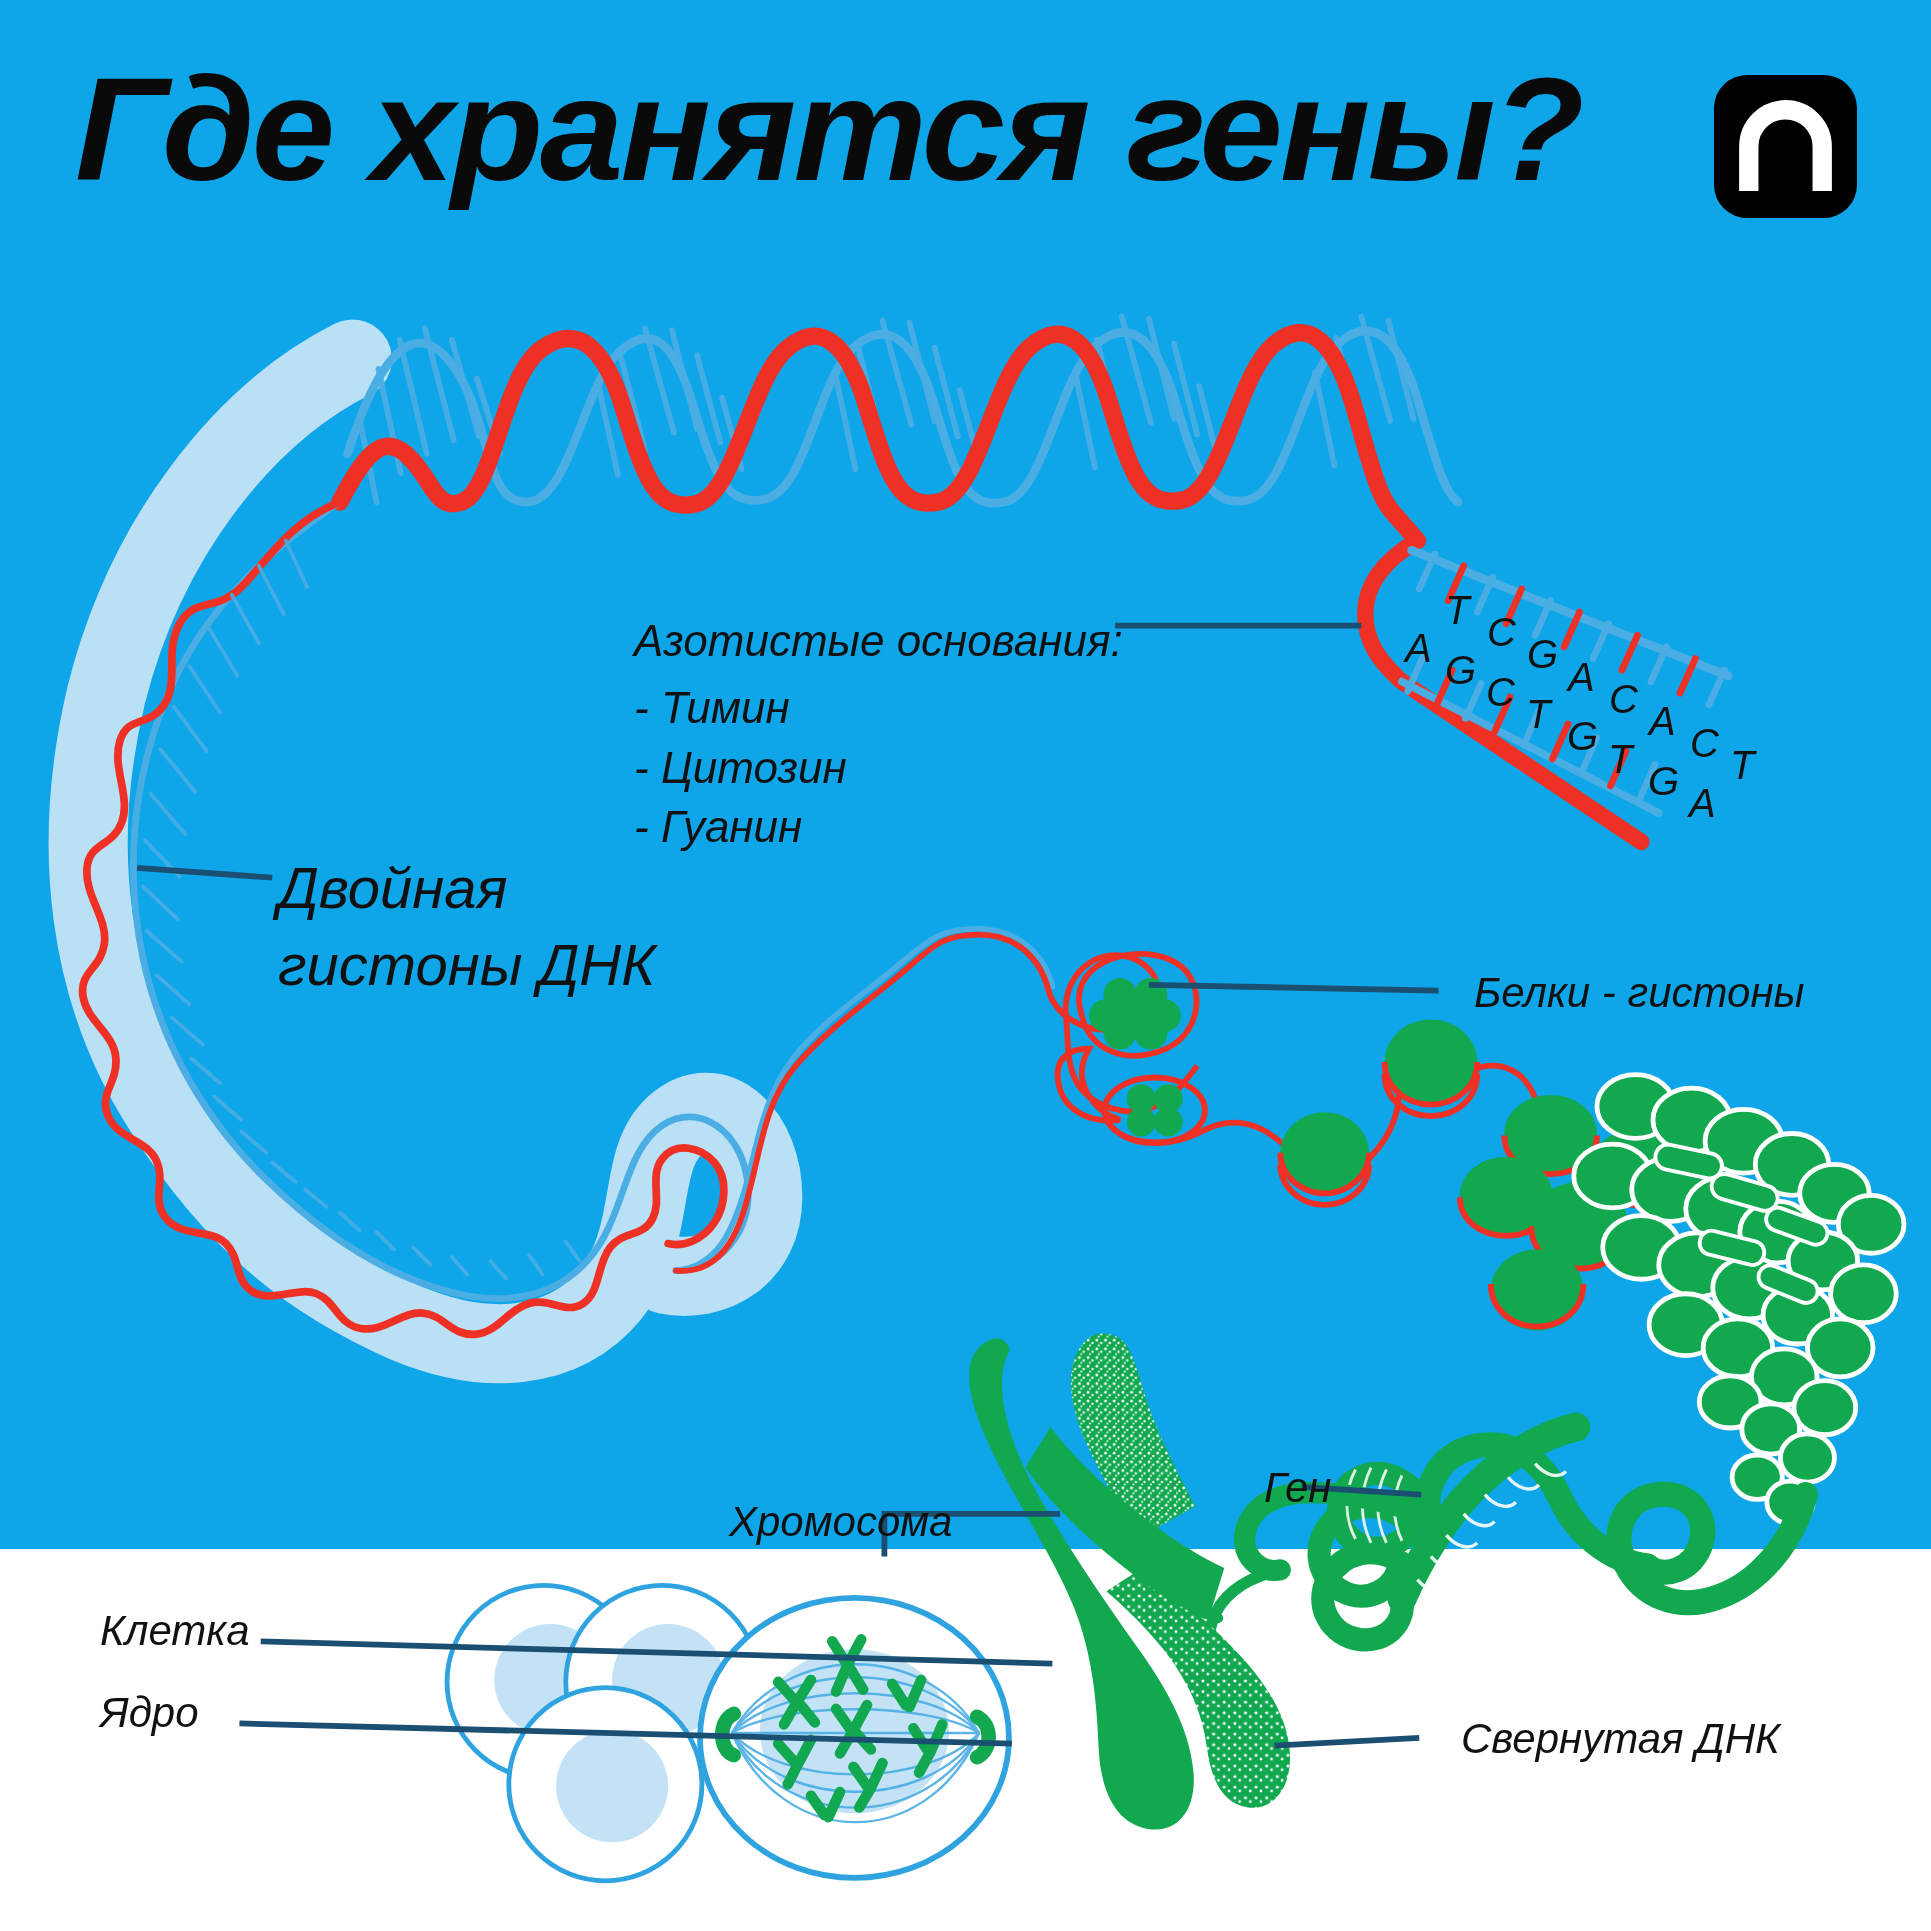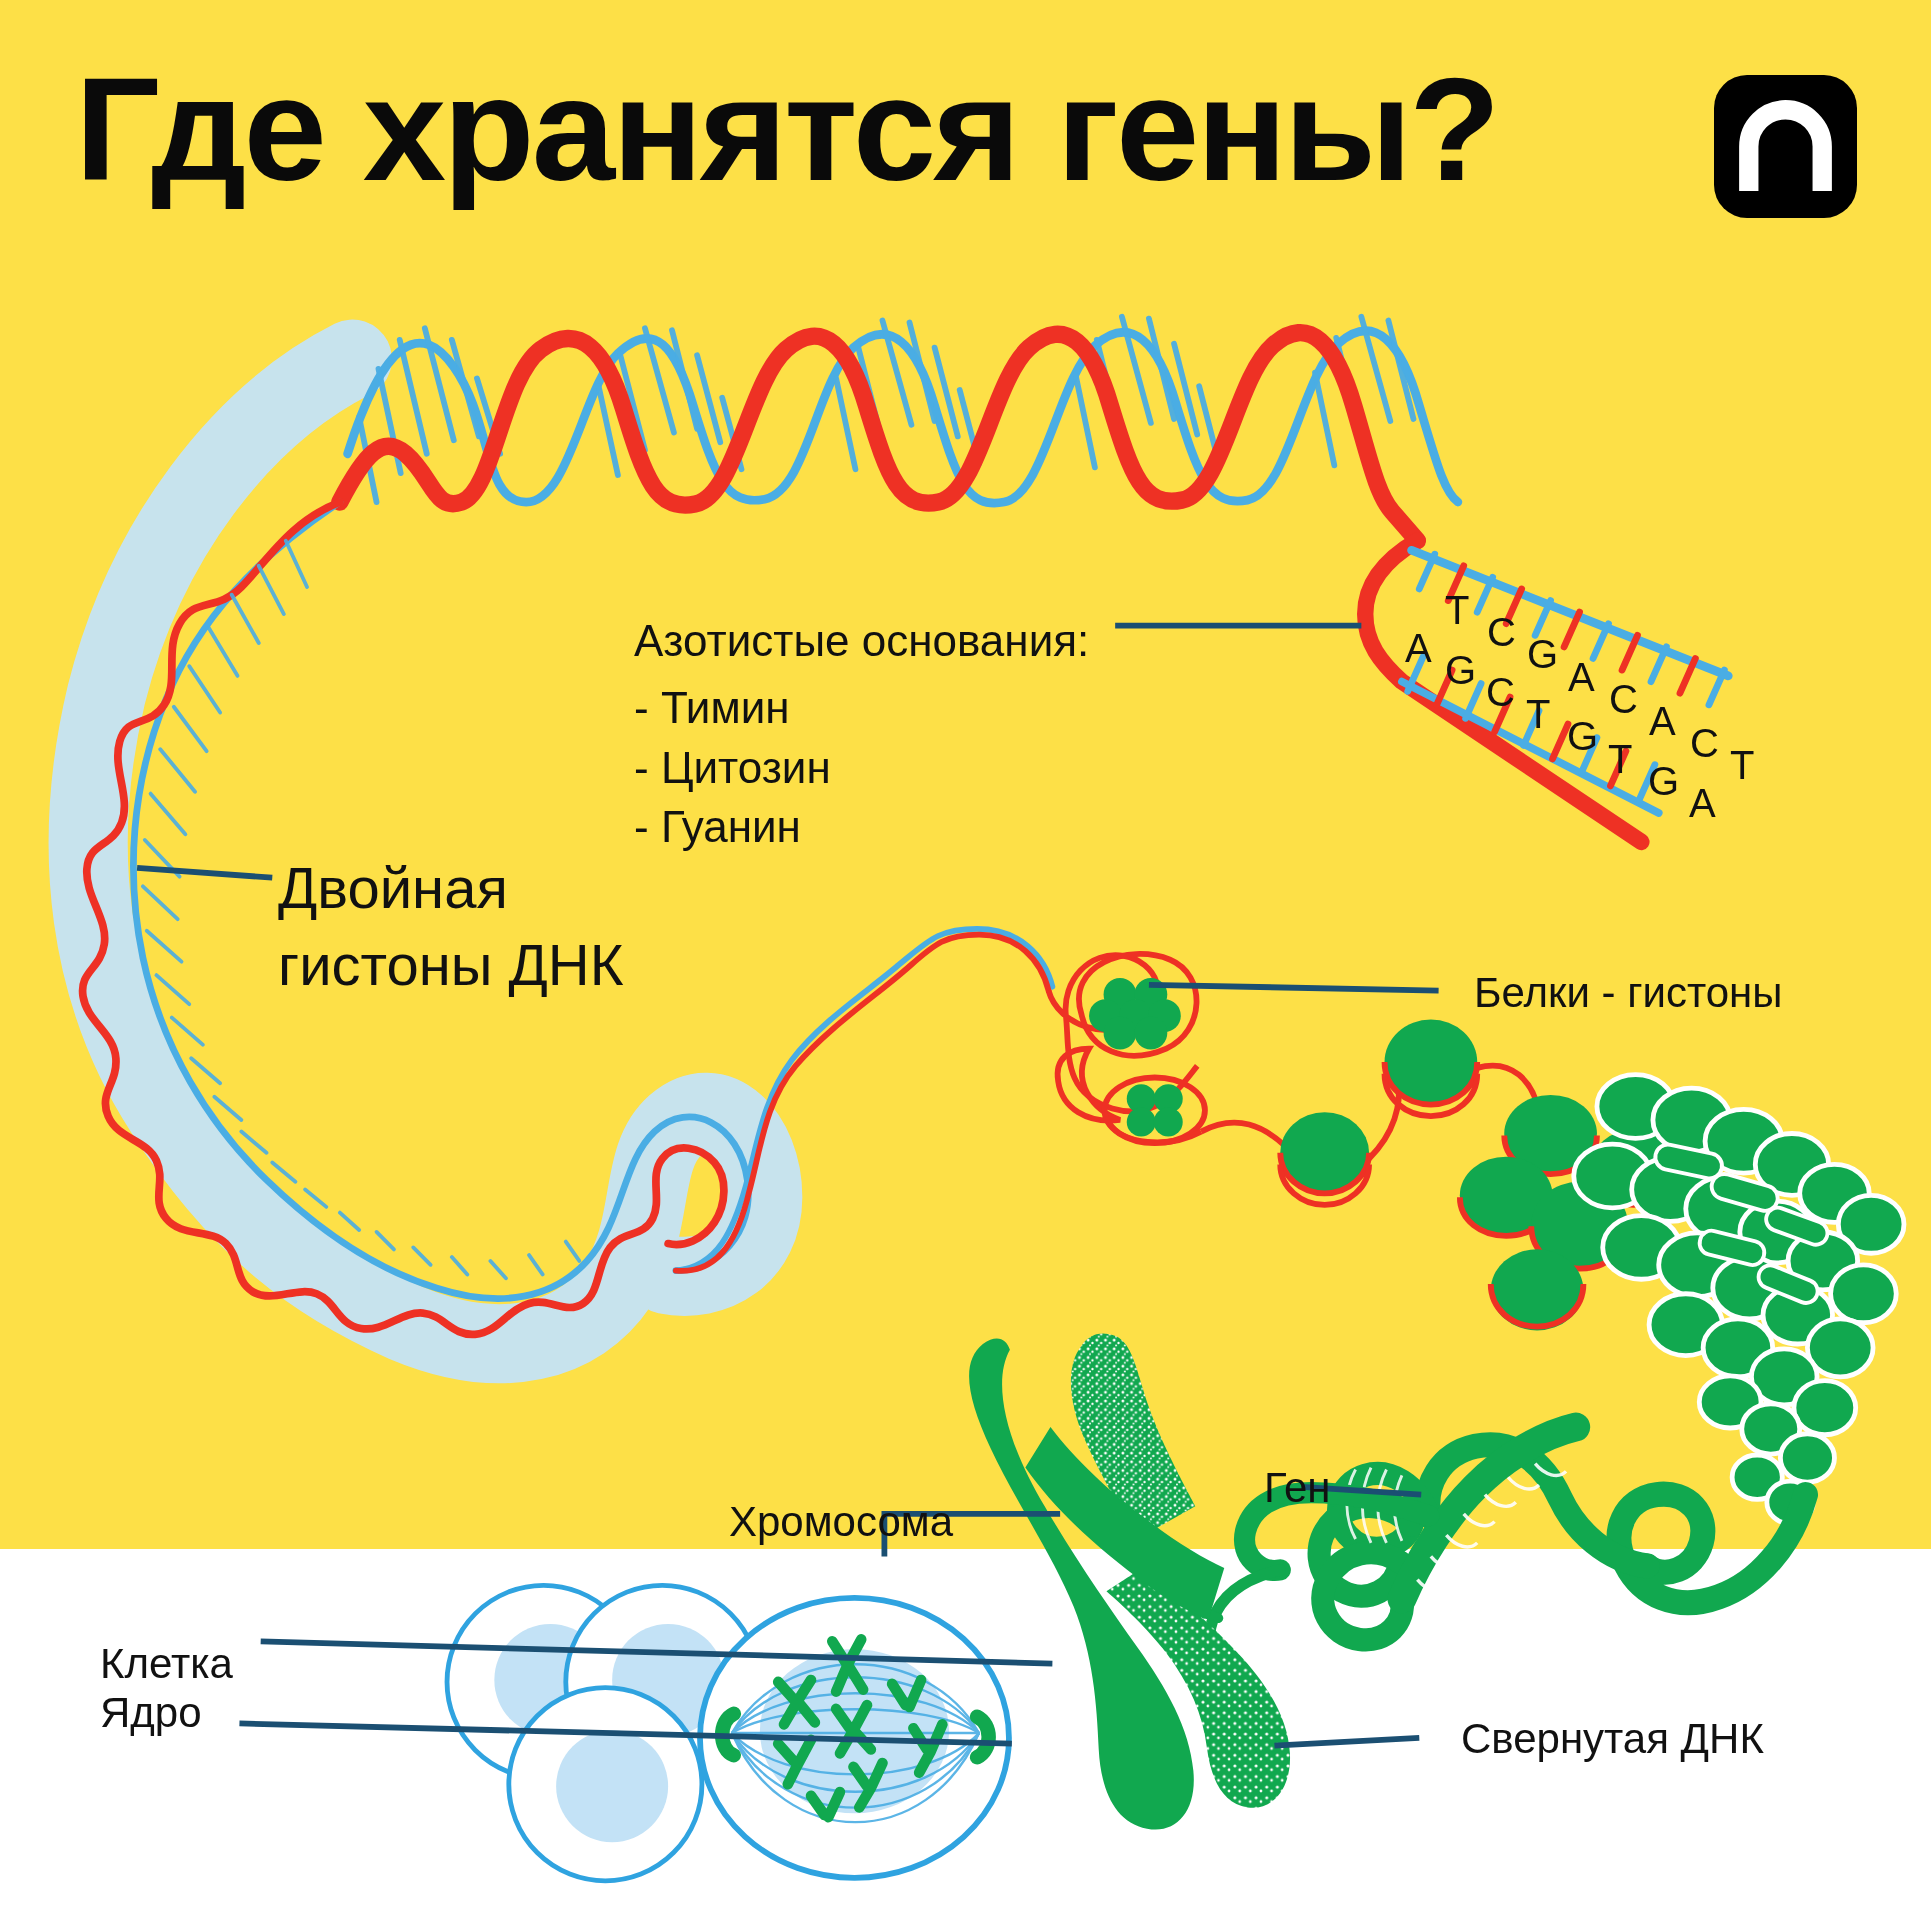--- a/index.html
+++ b/index.html
@@ -3,21 +3,21 @@
 <meta charset="utf-8">
 <title>Где хранятся гены?</title>
 <style>
   html,body{margin:0;padding:0;background:#ffffff;}
   body{
     width:1931px;height:1931px;overflow:hidden;
     font-family:"Liberation Sans","DejaVu Sans",sans-serif;
     color:#111111;
     -webkit-font-smoothing:antialiased;
   }
-  #page{position:relative;width:1931px;height:1549px;background:#fde047;}
+  #page{position:relative;width:1931px;height:1549px;background:#0ea5e9;font-style:italic;}
 
   
   .title{
     position:absolute;left:75px;top:56px;
     font-size:147px;line-height:1.0;
     font-weight:700;letter-spacing:-2.9px;
     color:#0a0a0a;white-space:nowrap;
     transform:scaleX(1.02);transform-origin:left top;
   }
   .logo{
@@ -594,21 +594,21 @@
   </div>
 
   <div class="lbl" style="left:1474px;top:966px;">Белки - гистоны</div>
 
   <div class="lbl" style="left:1252px;top:1461px;margin-left:12px;">Ген</div>
 
   <div class="lbl" style="left:1461px;top:1712px;">Свернутая ДНК</div>
 
   <div class="lbl" style="left:729px;top:1495px;">Хромосома</div>
 
-  <div class="lbl" style="left:100px;top:1604px;margin-top:33px;">Клетка</div>
+  <div class="lbl" style="left:100px;top:1604px;">Клетка</div>
 
   <div class="lbl" style="left:100px;top:1686px;">Ядро</div>
 
   <div class="seq">
     <span style="left:1445px;top:588px;">T</span>
     <span style="left:1487px;top:610px;">C</span>
     <span style="left:1527px;top:632px;">G</span>
     <span style="left:1568px;top:655px;">A</span>
     <span style="left:1609px;top:677px;">C</span>
     <span style="left:1649px;top:699px;">A</span>

